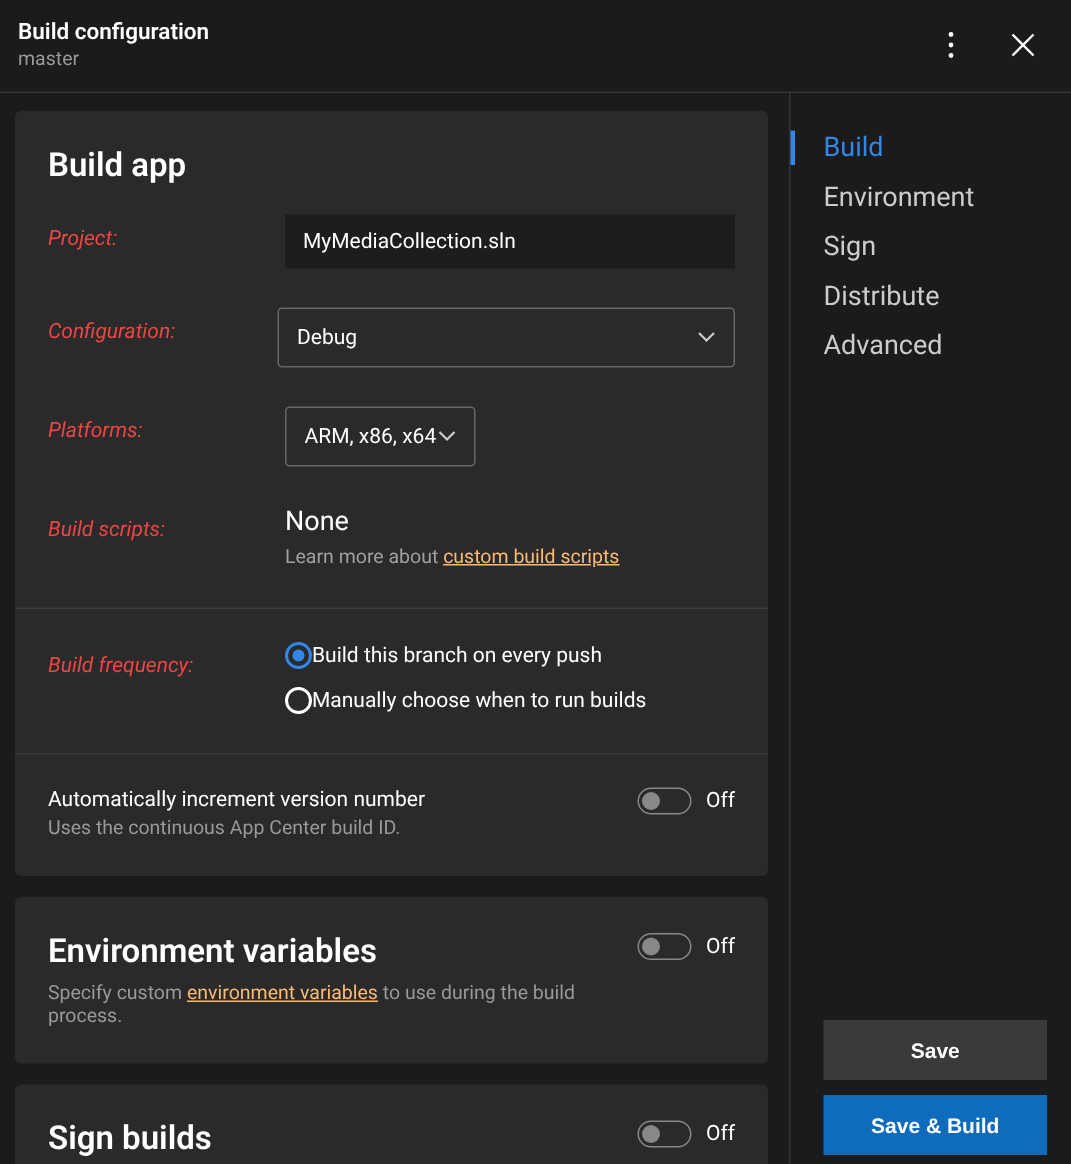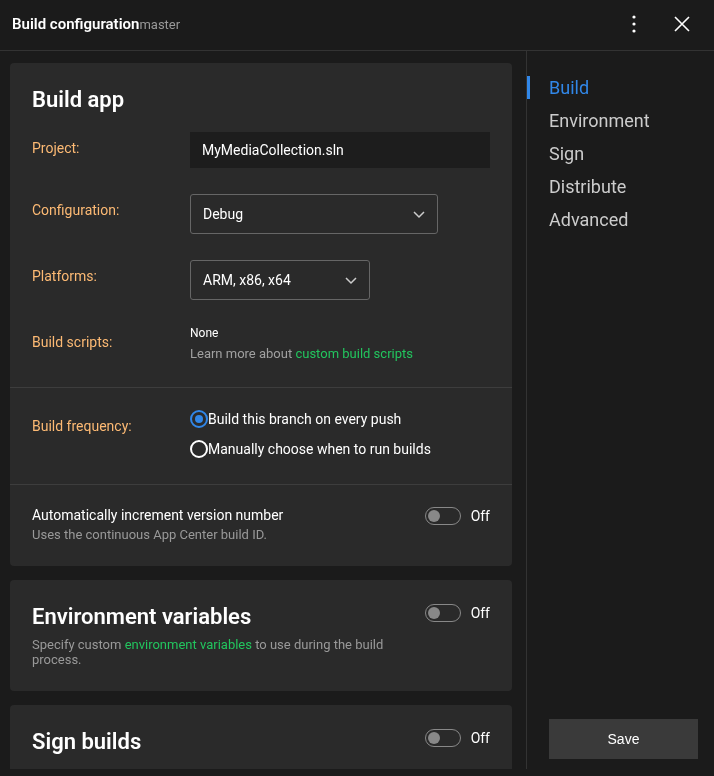--- a/index.html
+++ b/index.html
@@ -12,21 +12,21 @@
       font-size: 14px;
       overflow: hidden;
     }
     .header {
       display: flex;
       align-items: center;
       justify-content: space-between;
       padding: 12px 20px 14px 12px;
       border-bottom: 1px solid #333;
     }
-    .header-left { display: flex; flex-direction: row; justify-content: space-between; }
+    .header-left { display: flex; flex-direction: column; justify-content: space-between; }
     .header-title { font-size: 15px; font-weight: 600; color: #fff; }
     .header-branch { font-size: 13px; color: #999; margin-top: 2px; }
     .header-right { display: flex; align-items: center; gap: 24px; }
     .more-btn, .close-btn { cursor: pointer; color: #fff; display: flex; align-items: center; justify-content: center; width: 24px; height: 24px; }
     .content-wrap { display: flex; height: calc(100% - 58px); }
     .main { flex: 1; padding: 12px 0 12px 10px; overflow-y: auto; }
     .main::-webkit-scrollbar { width: 0; }
     .side { width: 188px; display: flex; flex-direction: column; position: relative; border-left: 1px solid #333;}
     .nav { padding: 20px 0 0 0; }
     .nav-item {
@@ -54,68 +54,68 @@
       left: 22px;
       right: 16px;
       display: flex;
       flex-direction: column;
       gap: 10px;
     }
     .btn {
       height: 40px;
       border: none;
       font-size: 14px;
-      font-weight: 400;
+      font-weight: 700;
       cursor: pointer;
       display: flex;
       align-items: center;
       justify-content: center;
     }
     .btn-secondary { background: #3a3a3a; color: #fff; }
     .btn-primary { background: #0f6cbd; color: #fff; }
     .card {
       background: #2a2a2a;
       border-radius: 4px;
       padding: 24px 22px;
       margin-bottom: 14px;
       width: 502px;
     }
     .card-title { font-size: 22px; font-weight: 600; margin-bottom: 20px; }
     .row { display: flex; align-items: flex-start; margin-bottom: 26px; }
     .row:last-child { margin-bottom: 0; }
-    .row-label { width: 158px; font-size: 14px; color: #fdba74; padding-top: 8px; }
+    .row-label { width: 158px; font-size: 14px; color: #ef4444; padding-top: 8px; font-style: italic; }
     .row-field { flex: 1; }
     .textbox {
       background: #1d1d1d;
       border: none;
       padding: 10px 12px;
       color: #fff;
       font-size: 14px;
       width: 300px;
       height: 36px;
     }
     .select {
       background: #2a2a2a;
       border: 1px solid #666;
       border-radius: 3px;
       padding: 8px 12px;
       color: #fff;
       font-size: 14px;
-      width: 248px;
+      width: 305px;
       height: 40px;
       display: flex;
       align-items: center;
       justify-content: space-between;
       cursor: pointer;
     }
-    .select.small { width: 180px; }
+    .select.small { width: 127px; }
     .chev { color: #ccc; }
-    .scripts-none { font-size: 12px; color: #fff; }
+    .scripts-none { font-size: 18px; color: #fff; }
     .learn-more { font-size: 13px; color: #a0a0a0; margin-top: 6px; }
-    .link { color: #22c55e; cursor: pointer; }
+    .link { color: #fdba74; text-decoration: underline; cursor: pointer; }
     .radio-opt { display: flex; align-items: center; gap: 0; margin-bottom: 12px; cursor: pointer;}
     .radio-opt:last-child { margin-bottom: 0; margin-top: 12px; }
     .radio-circle {
       width: 18px; height: 18px; border-radius: 50%;
       border: 2px solid #fff; position: relative; flex-shrink: 0;
     }
     .radio-circle.checked { border-color: #3187e8; }
     .radio-circle.checked::after {
       content: ""; position: absolute; top: 3px; left: 3px;
       width: 8px; height: 8px; border-radius: 50%; background: #3187e8;
@@ -276,15 +276,16 @@
   <div class="side">
     <div class="nav">
       <div class="nav-item active"><span>Build</span></div>
       <div class="nav-item"><span>Environment</span></div>
       <div class="nav-item"><span>Sign</span></div>
       <div class="nav-item"><span>Distribute</span></div>
       <div class="nav-item"><span>Advanced</span></div>
     </div>
     <div class="side-actions">
       <button class="btn btn-secondary">Save</button>
+      <button class="btn btn-primary">Save &amp; Build</button>
     </div>
   </div>
 </div>
 
 </body></html>

